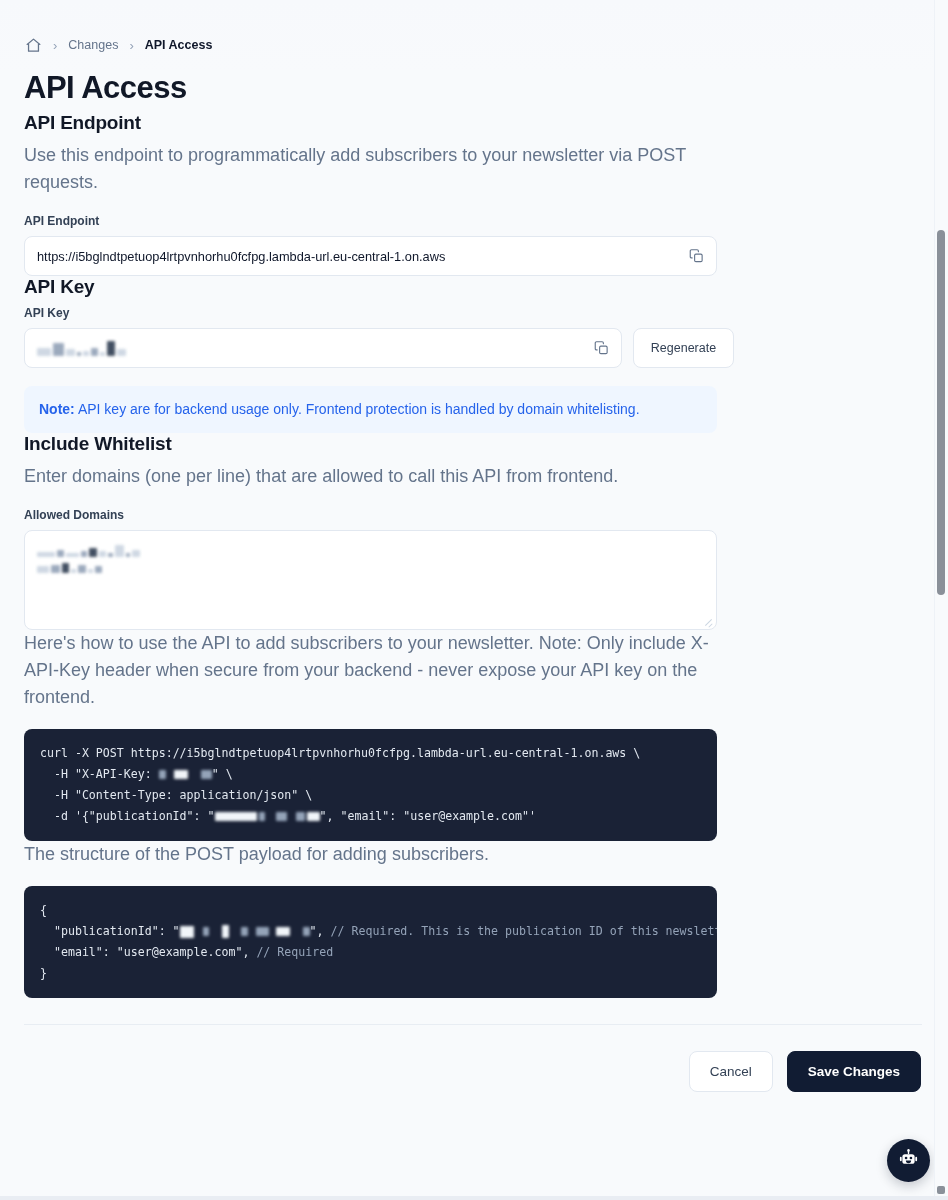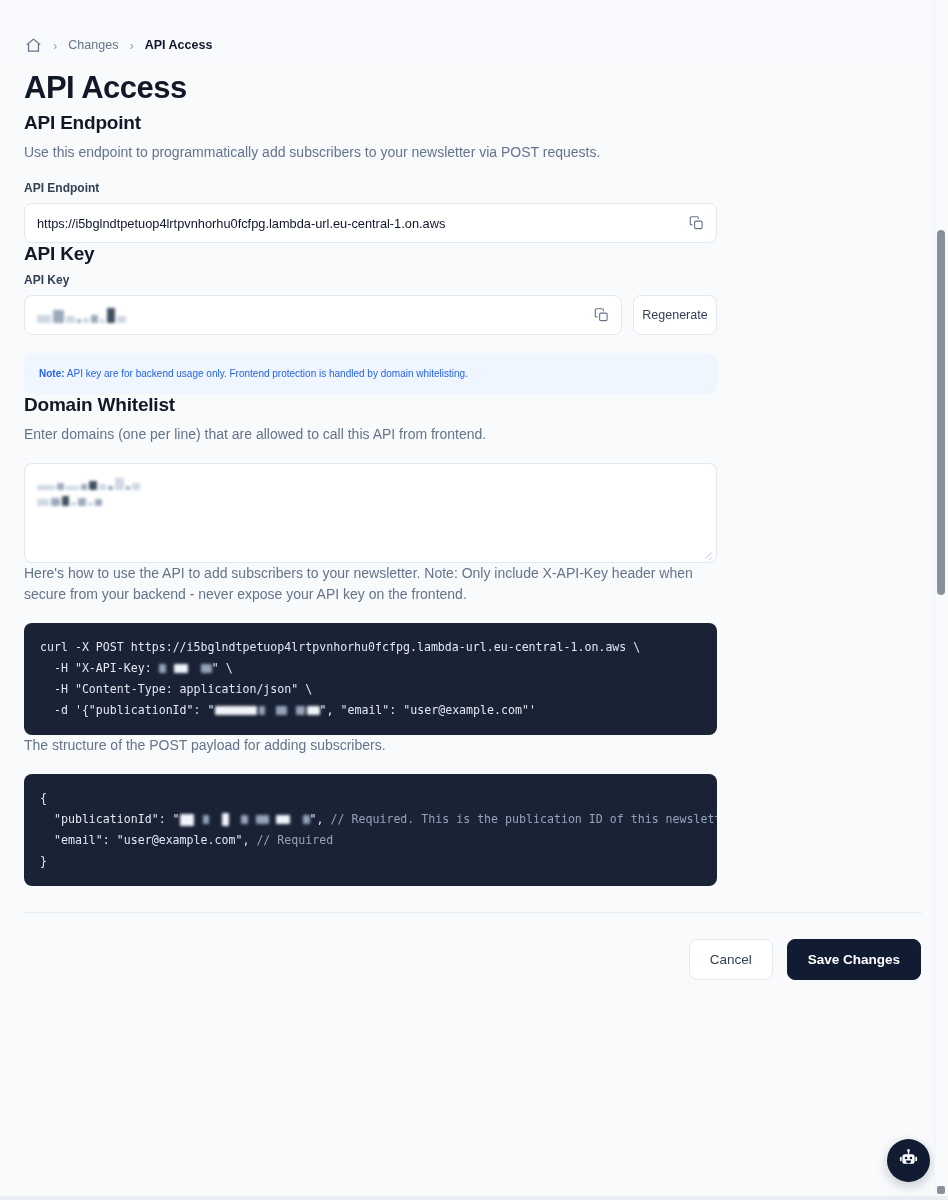--- a/index.html
+++ b/index.html
@@ -73,21 +73,21 @@
   
   .section { }
   .section-title {
     font-size: 19px;
     font-weight: 700;
     color: #111827;
     letter-spacing: -0.2px;
     margin-bottom: 8px;
   }
   .section-desc {
-    font-size: 14px;
+    font-size: 18px;
     color: #64748b;
     line-height: 1.5;
     margin-bottom: 18px;
     max-width: 700px;
   }
   .field-label {
     display: block;
     font-size: 12px;
     font-weight: 600;
     color: #334155;
@@ -130,21 +130,21 @@
     cursor: pointer;
     background: none;
     border: none;
     padding: 0;
   }
 
   .endpoint-box { width: 693px; flex: none; }
   .apikey-box   { width: 598px; flex: none; }
 
   .regen-btn {
-    width: 84px;
+    width: 101px;
     height: 40px;
     background: #ffffff;
     border: 1px solid #e2e8f0;
     border-radius: 8px;
     font-size: 12.5px;
     font-family: "Liberation Sans", sans-serif;
     color: #334155;
     cursor: pointer;
   }
 
@@ -164,21 +164,21 @@
   .redacted i.d { background: #334155; }
   .redacted i.l { background: #cbd5e1; }
 
   
   .note-banner {
     margin-top: 18px;
     background: #eff6ff;
     border-radius: 8px;
     padding: 13px 15px;
     width: 693px;
-    font-size: 10px;
+    font-size: 14px;
     color: #2563eb;
     line-height: 1.5;
   }
   .note-banner b { font-weight: 700; }
 
   
   .domains-area {
     position: relative;
     width: 693px;
     height: 100px;
@@ -394,22 +394,23 @@
         </button>
       </div>
       <button class="regen-btn">Regenerate</button>
     </div>
     <div class="note-banner">
       <b>Note:</b><span> API key are for backend usage only. Frontend protection is handled by domain whitelisting.</span>
     </div>
   </section>
 
   <section class="section">
-    <h2 class="section-title">Domain Whitelist</h2>
+    <h2 class="section-title">Include Whitelist</h2>
     <p class="section-desc">Enter domains (one per line) that are allowed to call this API from frontend.</p>
+    <label class="field-label">Allowed Domains</label>
     <div class="domains-area">
       <div class="domain-line">
         <span class="redacted">
           <i class="l" style="width:18px;height:5px"></i>
             <i style="width:7px;height:7px"></i>
             <i class="l" style="width:13px;height:4px"></i>
             <i style="width:6px;height:6px"></i>
             <i class="d" style="width:8px;height:9px"></i>
             <i class="l" style="width:7px;height:6px"></i>
             <i style="width:5px;height:4px"></i>

